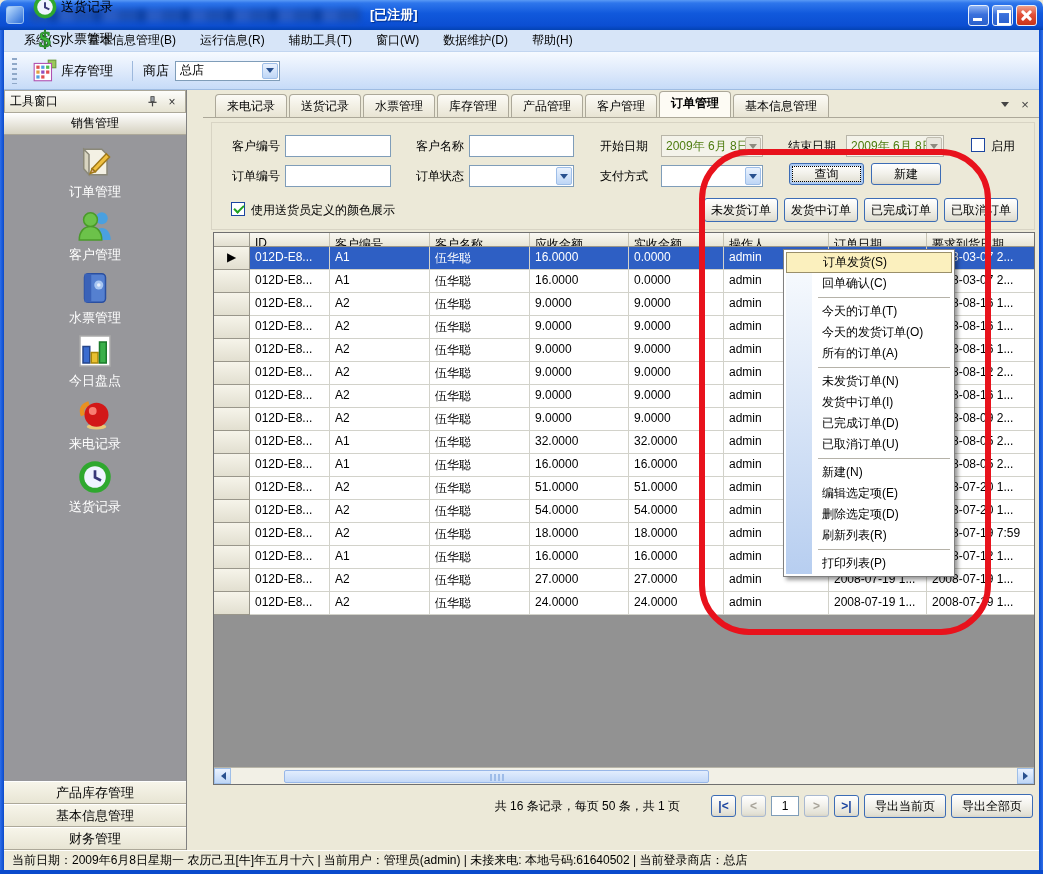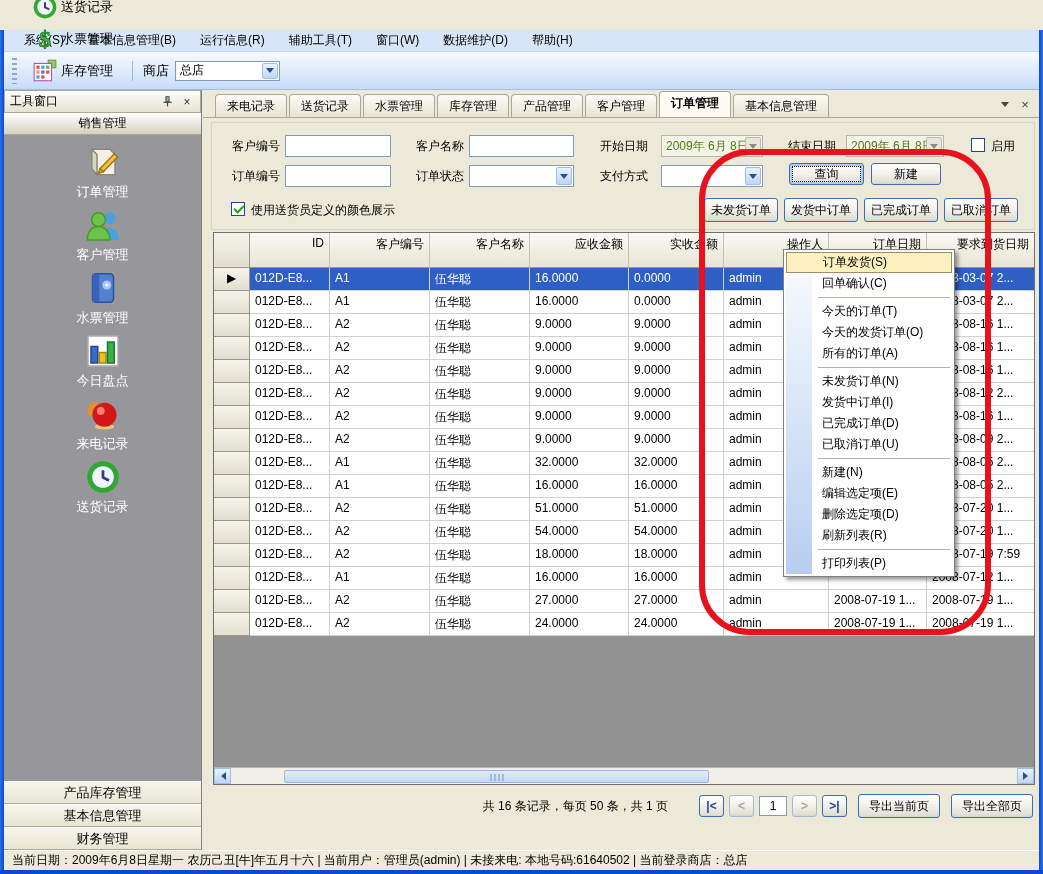--- a/index.html
+++ b/index.html
@@ -27,21 +27,21 @@
   .grip{width:5px;height:26px;margin:0 4px;background:repeating-linear-gradient(180deg,#8FA8C8 0 2px,transparent 2px 5px);flex:none;}
   .tb-item{display:flex;align-items:center;gap:3px;padding:3px 6px;border-radius:3px;white-space:nowrap;font-size:13px;}
   .tb-item.sep-before{border-left:1px solid #9DB8DC;margin-left:5px;padding-left:10px;border-radius:0;}
   .ticon svg{width:26px;height:26px;display:block;}
   .shop{display:flex;align-items:center;gap:6px;margin-left:8px;padding-left:10px;border-left:1px solid #9DB8DC;font-size:13px;}
   .shop-combo{width:105px;height:20px;background:#fff;border:1px solid #7F9DB9;position:relative;display:flex;align-items:center;padding-left:4px;font-size:12px;}
   .combo-btn{position:absolute;right:1px;top:1px;bottom:1px;width:16px;background:linear-gradient(180deg,#EAF2FE,#BED6F6);border:1px solid #9EBEE8;border-radius:2px;display:flex;align-items:center;justify-content:center;}
   .arr{width:0;height:0;border:4px solid transparent;border-top:5px solid #28508F;margin-top:4px;}
   .arr.gray{border-top-color:#8E8B80;}
   
-  .sidebar{position:absolute;left:4px;top:90px;width:198px;bottom:24px;display:flex;flex-direction:column;border-right:1px solid #808080;}
+  .sidebar{position:absolute;left:4px;top:90px;width:183px;bottom:24px;display:flex;flex-direction:column;border-right:1px solid #808080;}
   .tool-header{height:23px;background:linear-gradient(180deg,#FDFDFB,#E6E3D2);border:1px solid #ACA899;display:flex;align-items:center;padding:0 5px;gap:4px;}
   .tool-header .t{flex:1;}
   .hicon{width:16px;height:16px;display:flex;align-items:center;justify-content:center;color:#333;font-size:12px;}
   .group-header{height:22px;background:linear-gradient(180deg,#FFFFFF,#D5D1C0);border-bottom:1px solid #ACA899;display:flex;align-items:center;justify-content:center;}
   .nav-panel{flex:1;background:#97979B;overflow:hidden;padding-top:6px;}
   .nav-item{width:100%;height:63px;display:flex;flex-direction:column;align-items:center;justify-content:center;color:#fff;font-size:13px;cursor:default;}
   .nav-icon svg{width:36px;height:36px;display:block;margin-bottom:3px;}
   .group-btn{height:23px;background:linear-gradient(180deg,#F7F5EA,#E8E5D4);border-top:1px solid #fff;border-bottom:1px solid #ACA899;display:flex;align-items:center;justify-content:center;font-size:13px;}
   
   .content{position:absolute;left:203px;right:4px;top:90px;bottom:24px;background:#ECE9D8;}
@@ -54,21 +54,21 @@
   .flabel{position:absolute;height:20px;line-height:20px;font-size:12px;white-space:nowrap;}
   .xp-input{position:absolute;height:22px;border:1px solid #7F9DB9;background:#fff;font-size:12px;padding:0 4px;font-family:inherit;}
   .xp-combo{position:absolute;height:22px;border:1px solid #7F9DB9;background:#fff;display:flex;align-items:center;padding-left:4px;font-size:12px;}
   .xp-combo.disabled{background:#F4F3EA;color:#4d7c0f;border-color:#B8B5A8;}
   .cb{position:absolute;width:14px;height:14px;border:1px solid #1C45A0;background:#fff;}
   .cb.checked::after{content:"";position:absolute;left:2px;top:2px;width:8px;height:4px;border-left:2px solid #21A121;border-bottom:2px solid #21A121;transform:rotate(-45deg);}
   .xp-btn{position:absolute;background:linear-gradient(180deg,#FFFFFF,#F3F2EC 45%,#E2E0D4 90%,#D6D3C6);border:1px solid #3C6CB5;border-radius:3px;font-size:12px;display:flex;align-items:center;justify-content:center;font-family:inherit;white-space:nowrap;}
   .xp-btn.focused{box-shadow:inset 0 0 0 2px #AECBF2;outline:1px dotted #000;outline-offset:-4px;}
   
   .grid{position:absolute;left:10px;top:142px;width:822px;height:553px;background:#929292;border:1px solid #6F6F6F;overflow:hidden;}
-  .g-head{display:flex;height:35px;text-align:right;}
+  .g-head{display:flex;height:14px;}
   .g-cell{padding:3px 5px;font-size:12px;overflow:hidden;white-space:nowrap;flex:none;}
   .g-head .g-cell{background:linear-gradient(180deg,#FAF9F4,#E8E5D5);border-right:1px solid #C6C3B4;border-bottom:1px solid #99968A;}
   .g-row{display:flex;height:23px;background:#fff;}
   .g-row .g-cell{background:#fff;border-right:1px solid #D2D2CA;border-bottom:1px solid #D2D2CA;}
   .g-cell.rowhdr{background:linear-gradient(180deg,#F6F4EA,#E2DFD0)!important;border-right:1px solid #99968A!important;border-bottom:1px solid #99968A!important;text-align:center;padding:3px 2px;}
   .g-row.selected .g-cell:not(.rowhdr){background:#2E5FC4;color:#fff;}
   .w-sel{width:36px;}.w-id{width:80px;}.w-cno{width:100px;}.w-name{width:100px;}.w-recv{width:99px;}
   .w-paid{width:95px;}.w-op{width:105px;}.w-od{width:98px;}.w-rd{width:107px;border-right:none!important;}
   .hscroll{position:absolute;left:0;right:0;bottom:0;height:17px;background:#F2F0E6;border-top:1px solid #B8B5A8;display:flex;align-items:center;}
   .sb-arrow{width:17px;height:16px;background:linear-gradient(180deg,#EAF2FE,#BED6F6);border:1px solid #9EBEE8;display:flex;align-items:center;justify-content:center;flex:none;}
@@ -76,37 +76,47 @@
   .tri-l{width:0;height:0;border:4px solid transparent;border-right:5px solid #28508F;margin-right:3px;}
   .tri-r{width:0;height:0;border:4px solid transparent;border-left:5px solid #28508F;margin-left:3px;}
   .sb-thumb{position:absolute;left:70px;width:425px;top:2px;height:13px;background:linear-gradient(180deg,#E2EDFD,#C4D9F8);border:1px solid #98B7E8;border-radius:2px;}
   .sb-thumb::after{content:"";position:absolute;left:50%;top:3px;width:14px;height:7px;margin-left:-7px;background:repeating-linear-gradient(90deg,#9EBCE8 0 2px,transparent 2px 4px);}
   
   .pager{position:absolute;left:0;right:6px;top:703px;height:26px;display:flex;align-items:center;justify-content:flex-end;gap:5px;font-size:12px;}
   .pg-summary{margin-right:26px;}
   .pg-btn{position:static;width:25px;height:22px;color:#1C45A0;font-weight:bold;}
   .pg-btn.dim{color:#A8A49A;border-color:#A8B8D0;}
   .pg-input{width:28px;height:20px;border:1px solid #7F9DB9;text-align:center;font-size:12px;font-family:inherit;}
-  .pg-export{position:static;height:24px;padding:8px 10px;margin-left:6px;}
+  .pg-export{position:static;height:24px;padding:8px 10px;}
   
   .ctx{position:absolute;left:783px;top:249px;width:172px;background:#fff;border:1px solid #808080;box-shadow:3px 3px 4px rgba(0,0,0,.4);padding:2px;z-index:40;}
   .ctx::before{content:"";position:absolute;left:2px;top:2px;bottom:2px;width:26px;background:linear-gradient(180deg,#FAFCFE,#B7CEF0);}
   .ctx-item{position:relative;height:21px;line-height:20px;padding-left:36px;font-size:12px;white-space:nowrap;}
   .ctx-item.hl{background:#FBF0BE;border:1px solid #9A8F6A;line-height:18px;}
   .ctx-item.sep{height:1px;margin:3px 2px 3px 32px;background:#B5B2A8;padding:0;}
   
   .annotation{position:absolute;left:699px;top:149px;width:292px;height:486px;border:6px solid #E8121C;border-radius:50px;z-index:60;pointer-events:none;}
   
   .statusbar{position:absolute;left:4px;right:4px;bottom:4px;height:20px;background:#EDEAD9;border-top:1px solid #fff;display:flex;align-items:center;padding:0 8px;font-size:12px;white-space:nowrap;overflow:hidden;margin-top:40px;}
 </style>
 </head>
 <body>
 
 <div class="window">
 
+  <div class="titlebar">
+    <span class="app-icon"></span>
+    <span class="redacted"></span>
+    <span>[已注册]</span>
+    <span class="winbtns">
+      <span class="wb min"></span>
+      <span class="wb max"></span>
+      <span class="wb close"></span>
+    </span>
+  </div>
 
   <div class="menubar">
 
   <span class="menu-item">系统(S)</span>
       <span class="menu-item">基本信息管理(B)</span>
       <span class="menu-item">运行信息(R)</span>
       <span class="menu-item">辅助工具(T)</span>
       <span class="menu-item">窗口(W)</span>
       <span class="menu-item">数据维护(D)</span>
       <span class="menu-item">帮助(H)</span>

